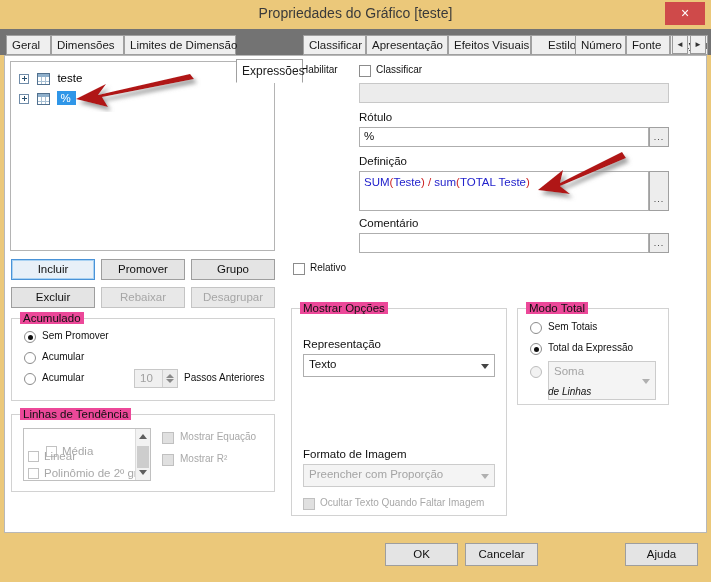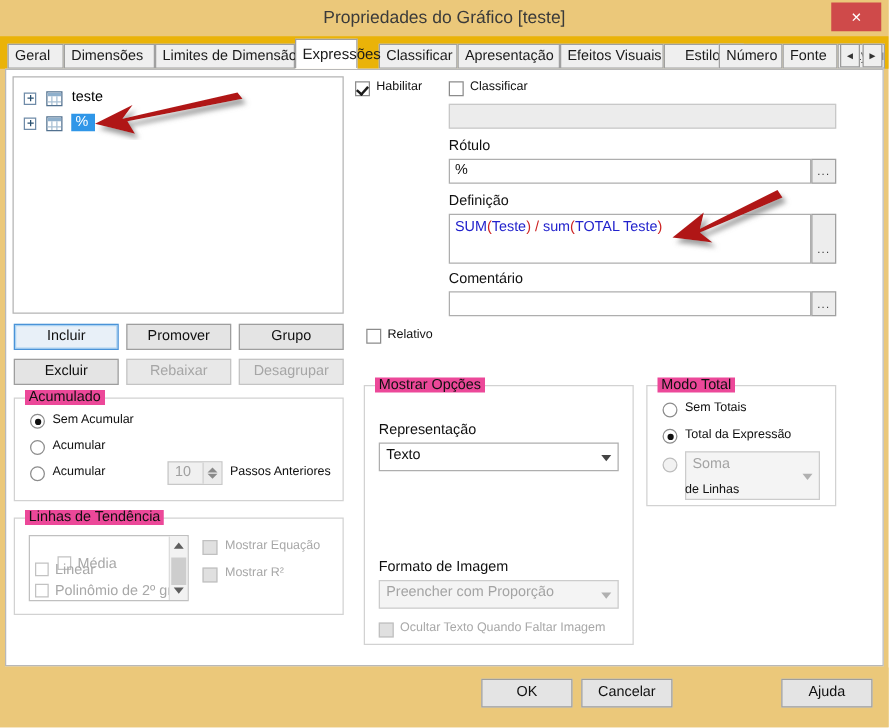--- a/index.html
+++ b/index.html
@@ -46,21 +46,21 @@
     font-size: 14px;
     line-height: 23px;
     text-align: center;
     cursor: pointer;
   }
   
   .tabstrip {
     position: absolute;
     left: 0; top: 29px;
     width: 711px; height: 26px;
-    background: #eab308;
+    background: #737373;
   }
   .tab {
     position: absolute;
     top: 6px;
     height: 20px;
     line-height: 19px;
     padding: 0 5px;
     background: #efefef;
     border: 1px solid #a0a0a0;
     box-sizing: border-box;
@@ -403,21 +403,21 @@
 
   <div class="titlebar">
     <div class="title-text">Propriedades do Gráfico [teste]</div>
     <div class="close-btn">×</div>
   </div>
 
   <div class="tabstrip">
     <div class="tab" style="left:6px;   width:45px;">Geral</div>
     <div class="tab" style="left:51px;  width:73px;">Dimensões</div>
     <div class="tab" style="left:124px; width:112px;">Limites de Dimensão</div>
-    <div class="tab active" style="left:236px; width:50px;">Expressões</div>
+    <div class="tab active" style="left:236px; width:67px;margin-top:28px;">Expressões</div>
     <div class="tab" style="left:303px; width:63px;">Classificar</div>
     <div class="tab" style="left:366px; width:82px;">Apresentação</div>
     <div class="tab" style="left:448px; width:83px;">Efeitos Visuais</div>
     <div class="tab" style="left:531px; width:64px;padding-left:16px;">Estilo</div>
     <div class="tab" style="left:575px; width:51px;">Número</div>
     <div class="tab" style="left:626px; width:44px;">Fonte</div>
     <div class="tab" style="left:670px; width:38px; overflow:hidden;">Layou</div>
     <div class="tab-scroll" style="left:672px;">◄</div>
     <div class="tab-scroll" style="left:690px;">►</div>
   </div>
@@ -444,21 +444,21 @@
     <div class="btn focus" style="left:6px;  top:203px; width:84px; height:21px; line-height:19px;">Incluir</div>
     <div class="btn" style="left:186px;top:203px; width:84px; height:21px; line-height:19px;">Grupo</div>
     <div class="btn" style="left:96px; top:203px; width:84px; height:21px; line-height:19px;">Promover</div>
     <div class="btn" style="left:6px;  top:231px; width:84px; height:21px; line-height:19px;">Excluir</div>
     <div class="btn disabled" style="left:96px; top:231px; width:84px; height:21px; line-height:19px;">Rebaixar</div>
     <div class="btn disabled" style="left:186px;top:231px; width:84px; height:21px; line-height:19px;">Desagrupar</div>
 
     <div class="group" style="left:6px; top:262px; width:264px; height:83px;">
       <div class="group-title">Acumulado</div>
       <div class="radio sel" style="left:12px; top:12px;"></div>
-      <div class="chklabel" style="left:30px; top:11px;">Sem Acumular</div>
+      <div class="chklabel" style="left:30px; top:11px;">Sem Promover</div>
       <div class="radio" style="left:12px; top:33px;"></div>
       <div class="chklabel" style="left:30px; top:32px;">Acumular</div>
       <div class="radio" style="left:12px; top:54px;"></div>
       <div class="chklabel" style="left:30px; top:53px;">Acumular</div>
       <div class="spinner" style="left:122px; top:50px; width:44px; height:19px;">
         <span>10</span>
         <span class="spin-arrows">
           <span class="up"></span>
             <span class="dn"></span>
         </span>
@@ -535,21 +535,21 @@
       <div class="group-title">Modo Total</div>
       <div class="radio" style="left:12px; top:13px;"></div>
       <div class="chklabel" style="left:30px; top:12px;">Sem Totais</div>
       <div class="radio sel" style="left:12px; top:34px;"></div>
       <div class="chklabel" style="left:30px; top:33px;">Total da Expressão</div>
       <div class="radio disabled" style="left:12px; top:57px;"></div>
       <div class="combo disabled" style="left:30px; top:52px; width:108px; height:39px;">
         <span>Soma</span>
         <span class="arrow"></span>
       </div>
-      <div class="chklabel" style="left:30px; top:77px;">de Linhas</div>
+      <div class="chklabel" style="left:30px; top:77px;font-style:italic;">de Linhas</div>
     </div>
 
   </div>
 
   <div class="bottombar">
     <div class="btn" style="left:385px; top:9px; width:73px; height:23px; line-height:21px;">OK</div>
     <div class="btn" style="left:465px; top:9px; width:73px; height:23px; line-height:21px;">Cancelar</div>
     <div class="btn" style="left:625px; top:9px; width:73px; height:23px; line-height:21px;">Ajuda</div>
   </div>
 

